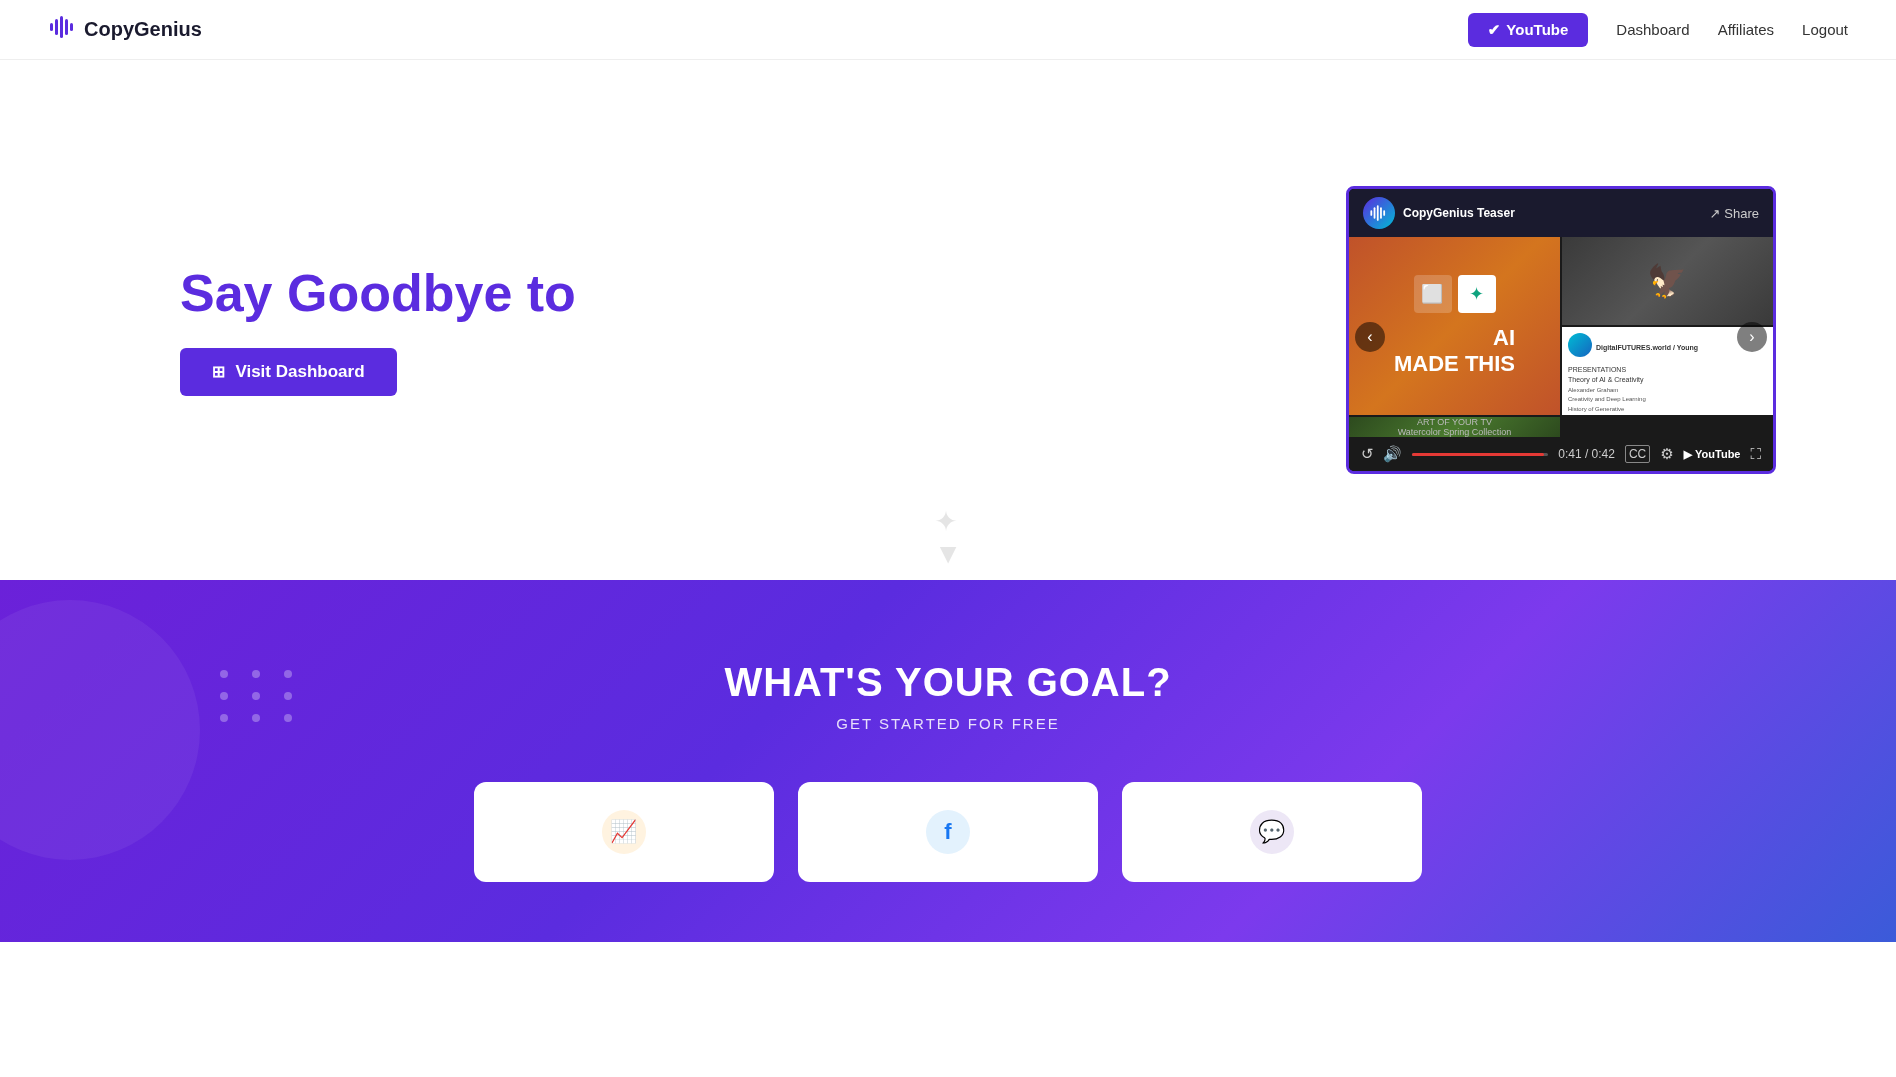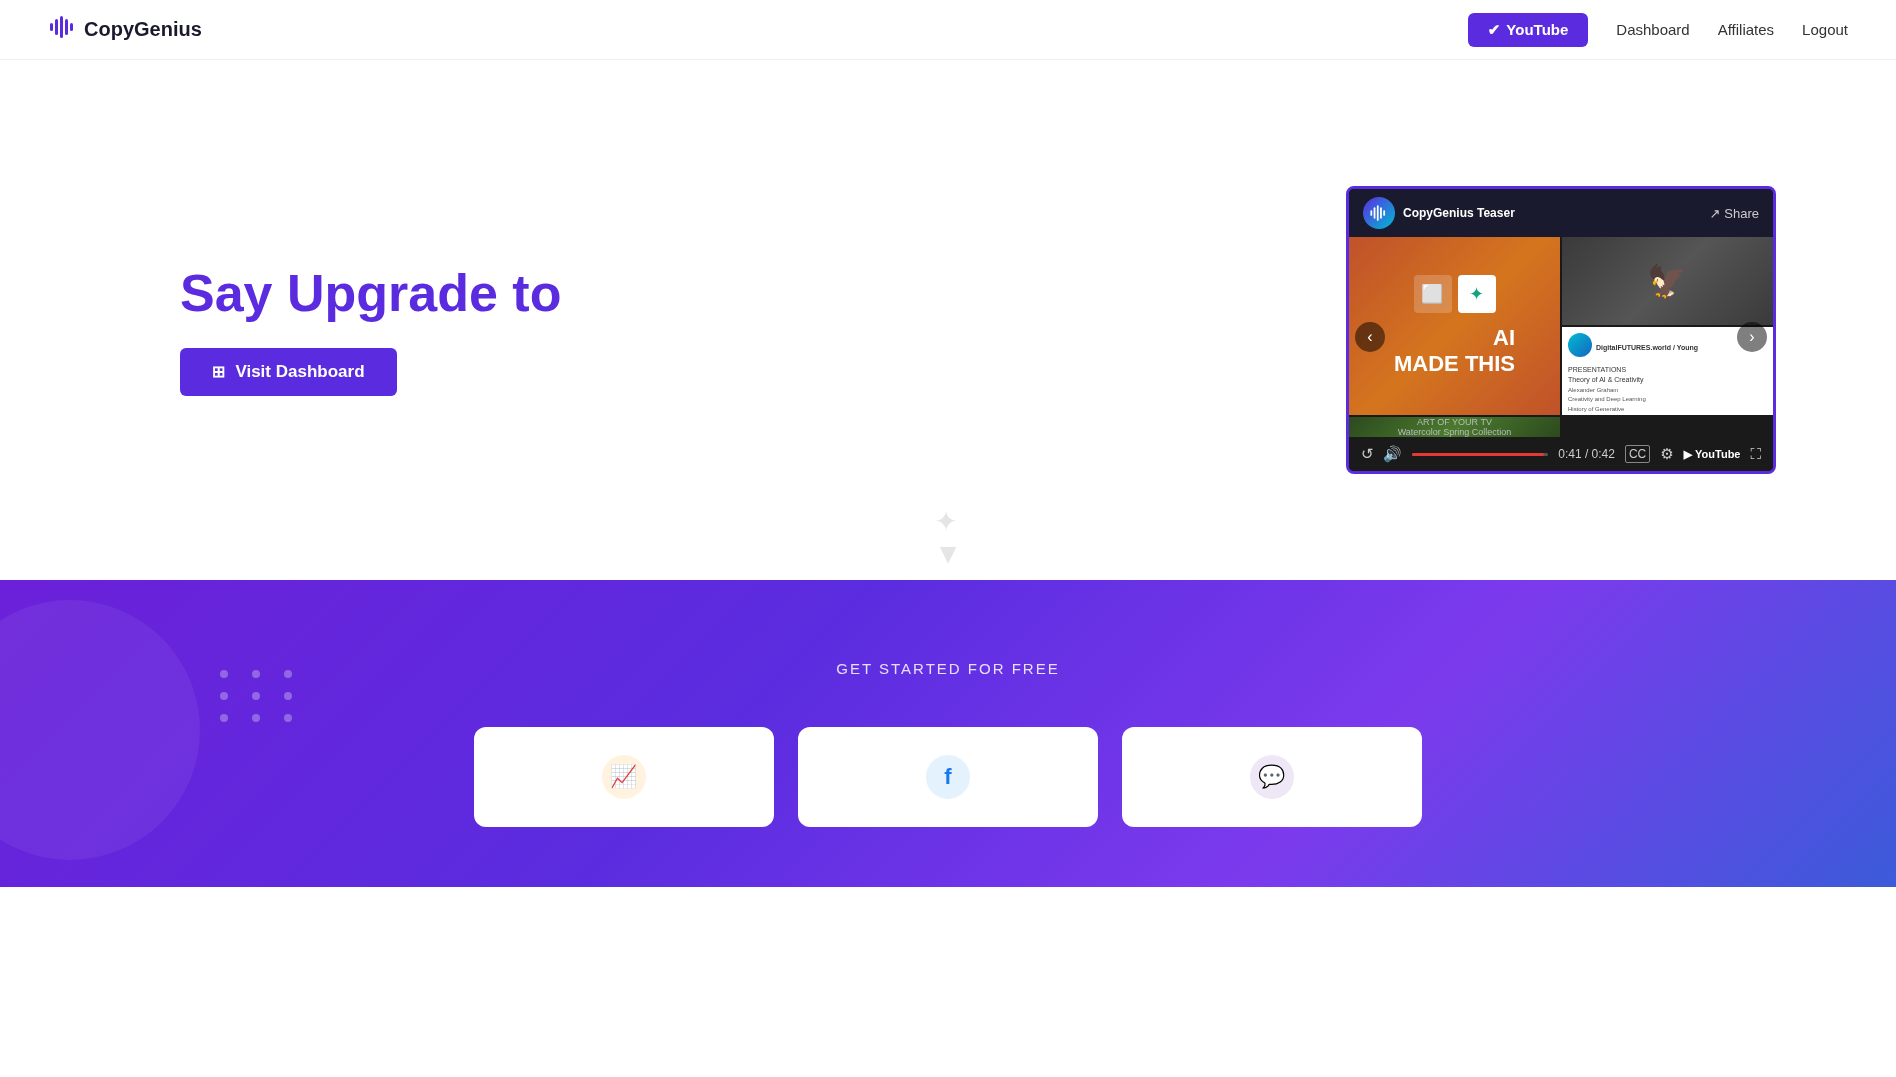--- a/index.html
+++ b/index.html
@@ -387,21 +387,21 @@
     </button>
     <a class="nav-link" href="#">Dashboard</a>
     <a class="nav-link" href="#">Affiliates</a>
     <a class="nav-link" href="#">Logout</a>
   </div>
 </nav>
 
 <section class="hero">
   <div class="hero-left">
     <h1 class="hero-title">
-      <span>Say Upgrade to</span><br>
+      <span>Say Goodbye to</span><br>
     </h1>
     <button class="visit-dashboard-btn">
       <span style="font-size:16px;">⊞</span>
       <span>Visit Dashboard</span>
     </button>
   </div>
 
   <div class="video-container">
 
     <div class="video-top-bar">
@@ -484,20 +484,21 @@
     <div class="goal-dot"></div>
     <div class="goal-dot"></div>
     <div class="goal-dot"></div>
     <div class="goal-dot"></div>
     <div class="goal-dot"></div>
     <div class="goal-dot"></div>
     <div class="goal-dot"></div>
     <div class="goal-dot"></div>
   </div>
 
+  <h2 class="goal-title">WHAT'S YOUR GOAL?</h2>
   <p class="goal-subtitle">GET STARTED FOR FREE</p>
 
   <div class="goal-cards">
 
     <div class="goal-card">
       <div class="goal-card-icon icon-orange">
         <span style="font-size:22px;">📈</span>
       </div>
     </div>
 

